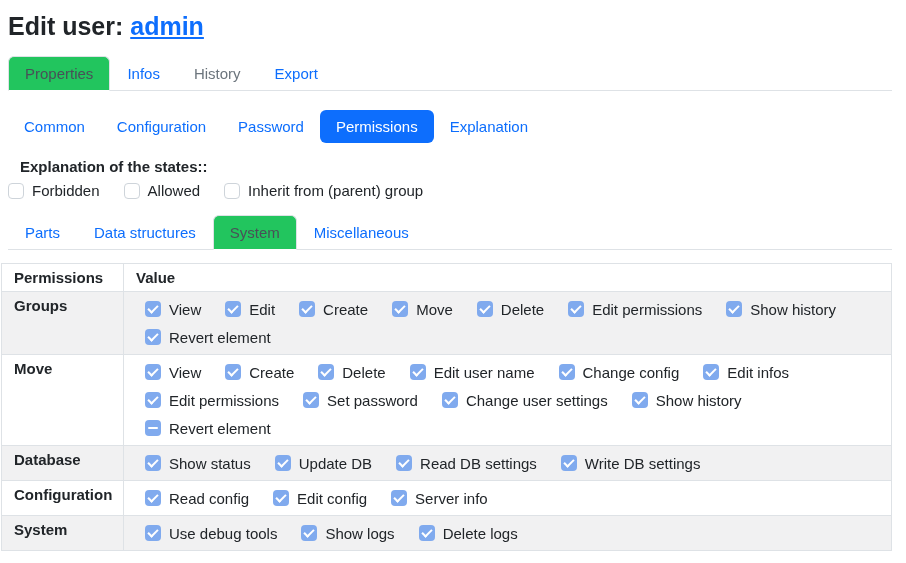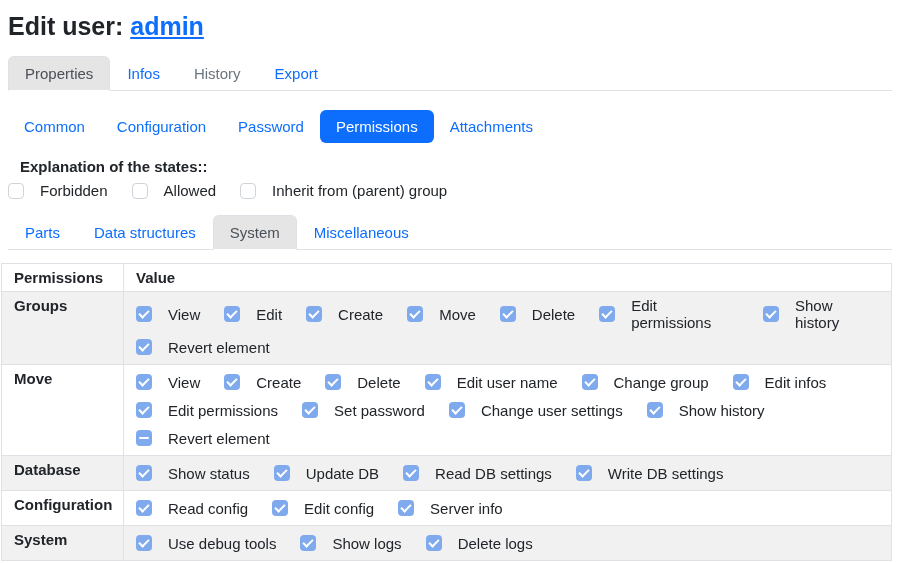--- a/index.html
+++ b/index.html
@@ -12,34 +12,34 @@
   
   .page-title { font-size:25px; font-weight:700; margin:6px 0 15px; }
   .page-title a { color:#0d6efd; text-decoration:underline; cursor:pointer; }
 
   
   .nav-tabs { display:flex; border-bottom:1px solid #dee2e6; }
   .nav-tabs .tab {
     padding:8px 16px; color:#0d6efd; cursor:pointer; margin-bottom:-1px;
     border:1px solid transparent; border-radius:6px 6px 0 0; white-space:nowrap;
   }
-  .nav-tabs .tab.active { color:#495057; background:#e5e5e5; border-color:#dee2e6 #dee2e6 #fff; }
+  .nav-tabs .tab.active { color:#495057; background:#22c55e; border-color:#dee2e6 #dee2e6 #fff; }
   .nav-tabs .tab.muted { color:#6c757d; }
 
   
   .nav-pills { display:flex; margin:19px 0 15px; }
   .nav-pills .pill { padding:8px 16px; color:#0d6efd; border-radius:6px; cursor:pointer; white-space:nowrap;text-align:center; }
   .nav-pills .pill.active { background:#0d6efd; color:#fff; }
 
   
   .legend-heading { font-weight:700; margin:0 12px 7px; }
   .legend-row { display:flex; gap:24px; align-items:center; margin:0 0 16px; }
 
   
-  .check-item { display:flex; align-items:center; gap:16px; cursor:default; }
+  .check-item { display:flex; align-items:center; gap:8px; cursor:default; }
   .cb {
     width:16px; height:16px; flex:0 0 16px; border-radius:4px; position:relative;
     box-sizing:border-box; cursor:pointer;
   }
   .cb.unchecked { background:#fff; border:1px solid #ced4da; }
   .cb.checked, .cb.indeterminate { background:#80aaee; }
   .cb.checked::after {
     content:""; position:absolute; left:3px; top:4px; width:8px; height:4px;
     border-left:2px solid #fff; border-bottom:2px solid #fff; transform:rotate(-45deg);
   }
@@ -56,42 +56,42 @@
     border-collapse:collapse; width:891px; margin:13px 0 0 -7px; table-layout:fixed;
   }
   .perm-table th, .perm-table td {
     border:1px solid #dee2e6; text-align:left; vertical-align:top; padding:5px 12px;
   }
   .perm-table thead th { font-weight:700; background:#fff; }
   .perm-table th.col-perm { width:97px; }
   .perm-table tbody th { font-weight:700; }
   .perm-table tbody tr:nth-child(odd) { background:#f1f1f2; }
   .value-lines { display:flex; flex-direction:column; gap:4px; }
-  .perm-line { display:flex; gap:24px; align-items:center; min-height:24px; }
+  .perm-line { display:flex; gap:24px; align-items:center; min-height:24px;margin-left:9px; }
 </style>
 </head>
 <body>
 
 <div class="container">
 
   <h1 class="page-title"><span>Edit user: </span><a>admin</a></h1>
 
   <nav class="nav-tabs">
       <div class="tab active">Properties</div>
       <div class="tab">Infos</div>
       <div class="tab muted">History</div>
       <div class="tab">Export</div>
     </nav>
 
   <nav class="nav-pills">
       <div class="pill">Common</div>
       <div class="pill">Configuration</div>
       <div class="pill">Password</div>
       <div class="pill active">Permissions</div>
-      <div class="pill">Attachments</div>
+      <div class="pill">Explanation</div>
     </nav>
 
   <div class="legend-heading">Explanation of the states::</div>
 
   <div class="legend-row">
       <label class="check-item">
         <span class="cb unchecked"></span>
         <span>Forbidden</span>
       </label>
       <label class="check-item">
@@ -178,21 +178,21 @@
                 <label class="check-item">
                   <span class="cb checked"></span>
                   <span>Delete</span>
                 </label>
                 <label class="check-item">
                   <span class="cb checked"></span>
                   <span>Edit user name</span>
                 </label>
                 <label class="check-item">
                   <span class="cb checked"></span>
-                  <span>Change group</span>
+                  <span>Change config</span>
                 </label>
                 <label class="check-item">
                   <span class="cb checked"></span>
                   <span>Edit infos</span>
                 </label>
               </div>
               <div class="perm-line">
                 <label class="check-item">
                   <span class="cb checked"></span>
                   <span>Edit permissions</span>

